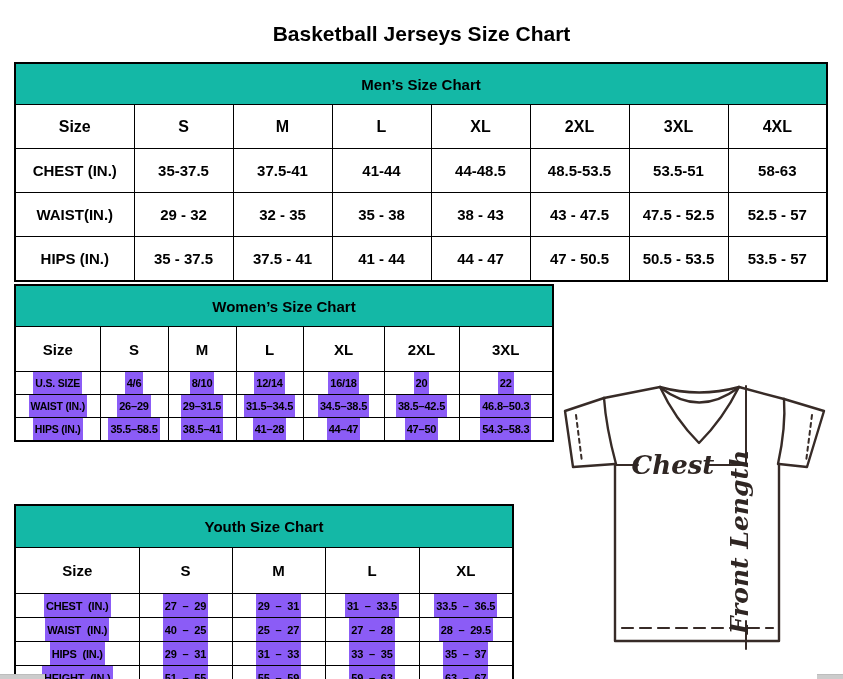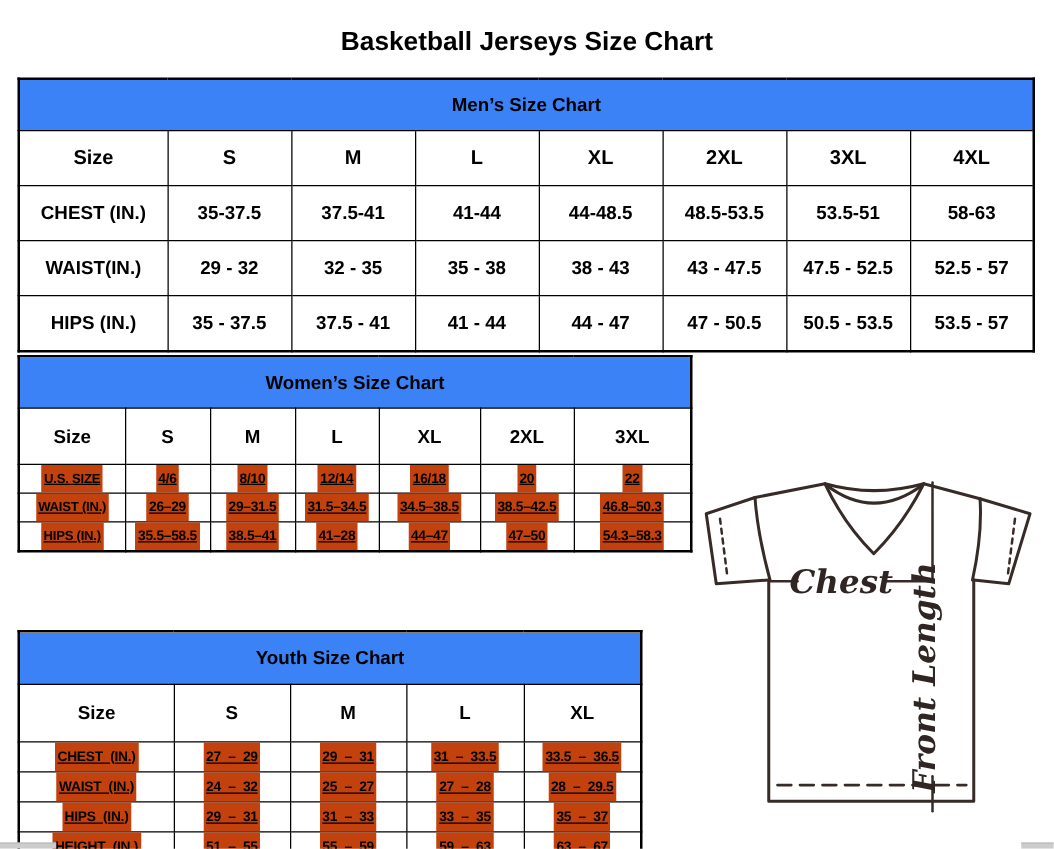--- a/index.html
+++ b/index.html
@@ -12,36 +12,36 @@
     font-size:21px;font-weight:bold;letter-spacing:0px;
   }
   table.tbl{
     position:absolute;border-collapse:collapse;table-layout:fixed;
     border:2px solid #000;font-weight:bold;
   }
   table.tbl td{
     border:1px solid #000;text-align:center;vertical-align:middle;
     padding:0;overflow:hidden;white-space:nowrap;
   }
-  .band td{background:#3b82f6;font-size:15px;height:40px;}
+  .band td{background:#14b8a6;font-size:15px;height:40px;}
   
   .mens{left:14px;top:62px;width:813px;}
   .mens .head td{height:43px;font-size:16px;}
   .mens .data td{height:43px;font-size:15px;}
   
   .womens{left:14px;top:284px;width:538px;}
   .womens .head td{height:44px;font-size:15px;}
   .womens .data td{height:22px;font-size:11px;letter-spacing:-0.2px;}
   .womens .data td.lbl{font-size:10.5px;}
   
   .youth{left:14px;top:504px;width:498px;}
   .youth .band td{height:41px;}
   .youth .head td{height:45px;font-size:15px;}
   .youth .data td{height:23px;font-size:11px;letter-spacing:-0.2px;word-spacing:3px;}
-  .hl{background:#c2410c;padding:12px 2px;text-decoration:underline;}
+  .hl{background:#8b5cf6;padding:12px 2px;}
   
   .jersey-wrap{position:absolute;left:556px;top:377px;width:288px;height:302px;}
   
   .sb{position:absolute;bottom:0;height:4px;background:#cccccc;border-top:1px solid #bdbdbd;}
   .sb-left{left:0;width:45px;}
   .sb-right{left:817px;width:26px;}
 </style>
 </head>
 <body>
 
@@ -179,21 +179,21 @@
   </tr>
   <tr class="data">
     <td class="lbl"><span class="hl">CHEST (IN.)</span></td>
     <td><span class="hl">27 – 29</span></td>
     <td><span class="hl">29 – 31</span></td>
     <td><span class="hl">31 – 33.5</span></td>
     <td><span class="hl">33.5 – 36.5</span></td>
   </tr>
   <tr class="data">
     <td class="lbl"><span class="hl">WAIST (IN.)</span></td>
-    <td><span class="hl">24 – 32</span></td>
+    <td><span class="hl">40 – 25</span></td>
     <td><span class="hl">25 – 27</span></td>
     <td><span class="hl">27 – 28</span></td>
     <td><span class="hl">28 – 29.5</span></td>
   </tr>
   <tr class="data">
     <td class="lbl"><span class="hl">HIPS (IN.)</span></td>
     <td><span class="hl">29 – 31</span></td>
     <td><span class="hl">31 – 33</span></td>
     <td><span class="hl">33 – 35</span></td>
     <td><span class="hl">35 – 37</span></td>

